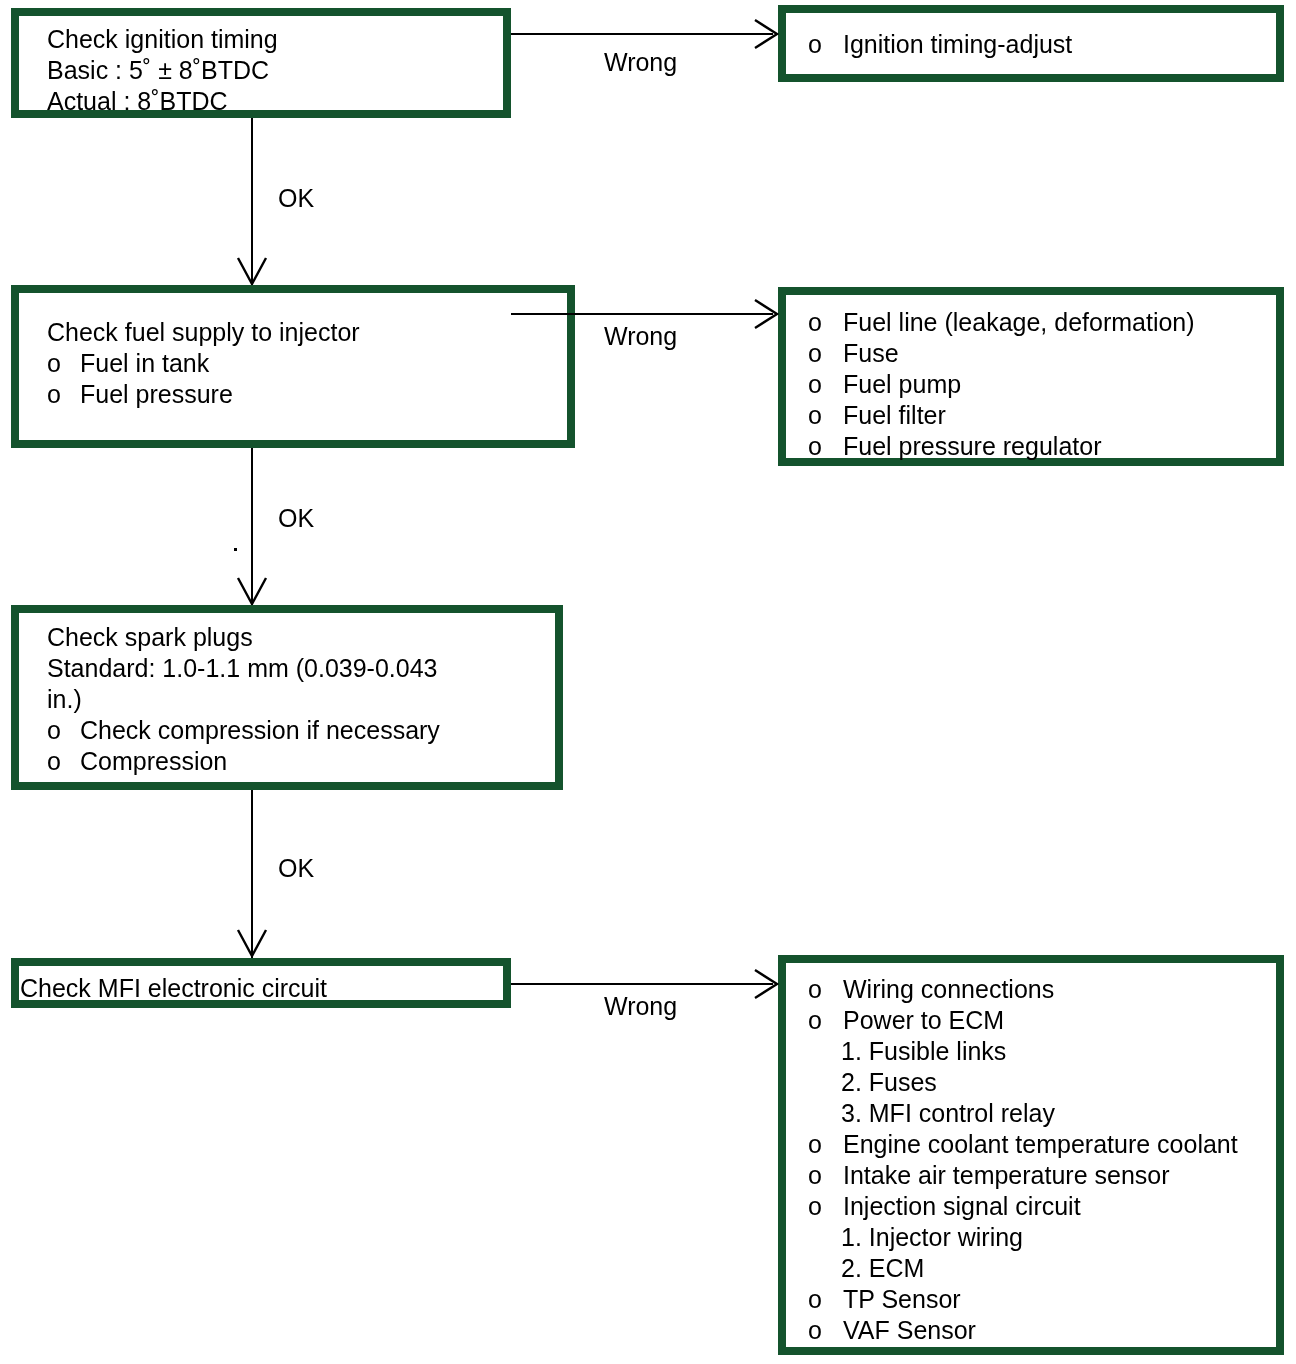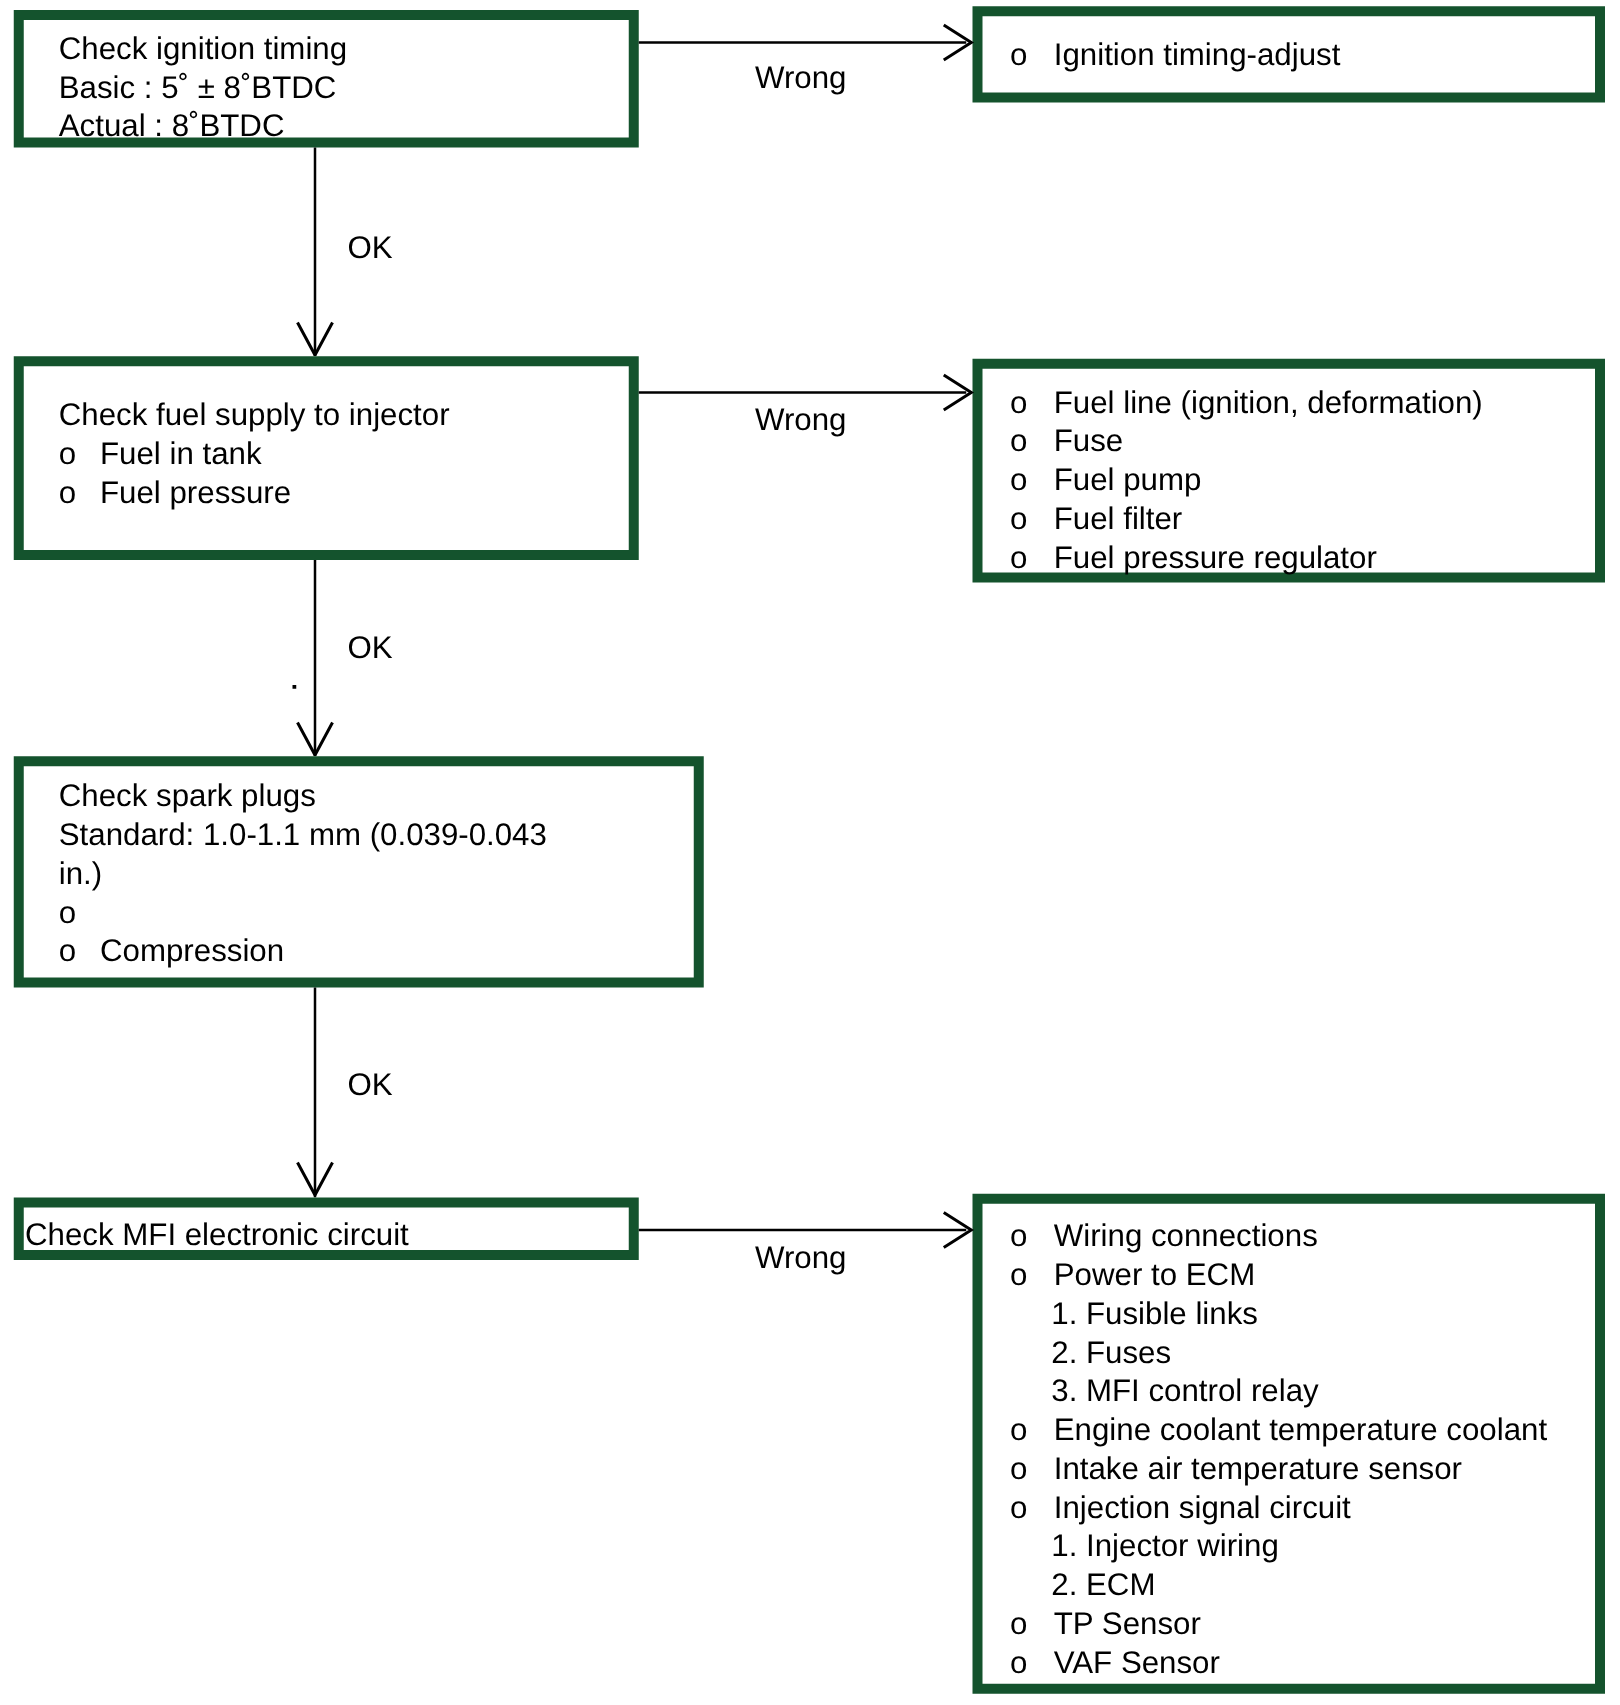--- a/index.html
+++ b/index.html
@@ -125,39 +125,39 @@
   <div class="edge-label" style="left:604px; top:48px;">Wrong</div>
 
   <div class="edge edge-v" style="left:251px; top:118px; height:167px;"></div>
   <div class="arrowhead" style="left:252px; top:250px;">
     <svg width="36" height="40" viewBox="0 0 36 40" style="position:absolute; left:-18px; top:0;">
       <path d="M 4 8 L 18 34 L 32 8" fill="none" stroke="#000000" stroke-width="2.4"></path>
     </svg>
   </div>
   <div class="edge-label" style="left:278px; top:184px;">OK</div>
 
-  <div class="node" style="left:11px; top:285px; width:500px; height:163px;">
+  <div class="node" style="left:11px; top:285px; width:564px; height:163px;">
     <div class="node-inner" style="padding-top:24px;">
       <div class="line">Check fuel supply to injector</div>
       <div class="bullet-row">
         <span class="bullet">o</span>
         <span class="btext">Fuel in tank</span>
       </div>
       <div class="bullet-row">
         <span class="bullet">o</span>
         <span class="btext">Fuel pressure</span>
       </div>
     </div>
   </div>
 
   <div class="node right" style="left:778px; top:287px; width:506px; height:179px;">
     <div class="node-inner" style="padding-top:12px;">
       <div class="bullet-row">
         <span class="bullet">o</span>
-        <span class="btext">Fuel line (ignition, deformation)</span>
+        <span class="btext">Fuel line (leakage, deformation)</span>
       </div>
       <div class="bullet-row">
         <span class="bullet">o</span>
         <span class="btext">Fuse</span>
       </div>
       <div class="bullet-row">
         <span class="bullet">o</span>
         <span class="btext">Fuel pump</span>
       </div>
       <div class="bullet-row">
@@ -189,20 +189,21 @@
 
   <div class="artifact" style="left:234px; top:548px;"></div>
 
   <div class="node" style="left:11px; top:605px; width:552px; height:185px;">
     <div class="node-inner" style="padding-top:9px;">
       <div class="line">Check spark plugs</div>
       <div class="line">Standard: 1.0-1.1 mm (0.039-0.043</div>
       <div class="line">in.)</div>
       <div class="bullet-row">
         <span class="bullet">o</span>
+        <span class="btext">Check compression if necessary</span>
       </div>
       <div class="bullet-row">
         <span class="bullet">o</span>
         <span class="btext">Compression</span>
       </div>
     </div>
   </div>
 
   <div class="edge edge-v" style="left:251px; top:790px; height:168px;"></div>
   <div class="arrowhead" style="left:252px; top:922px;">

